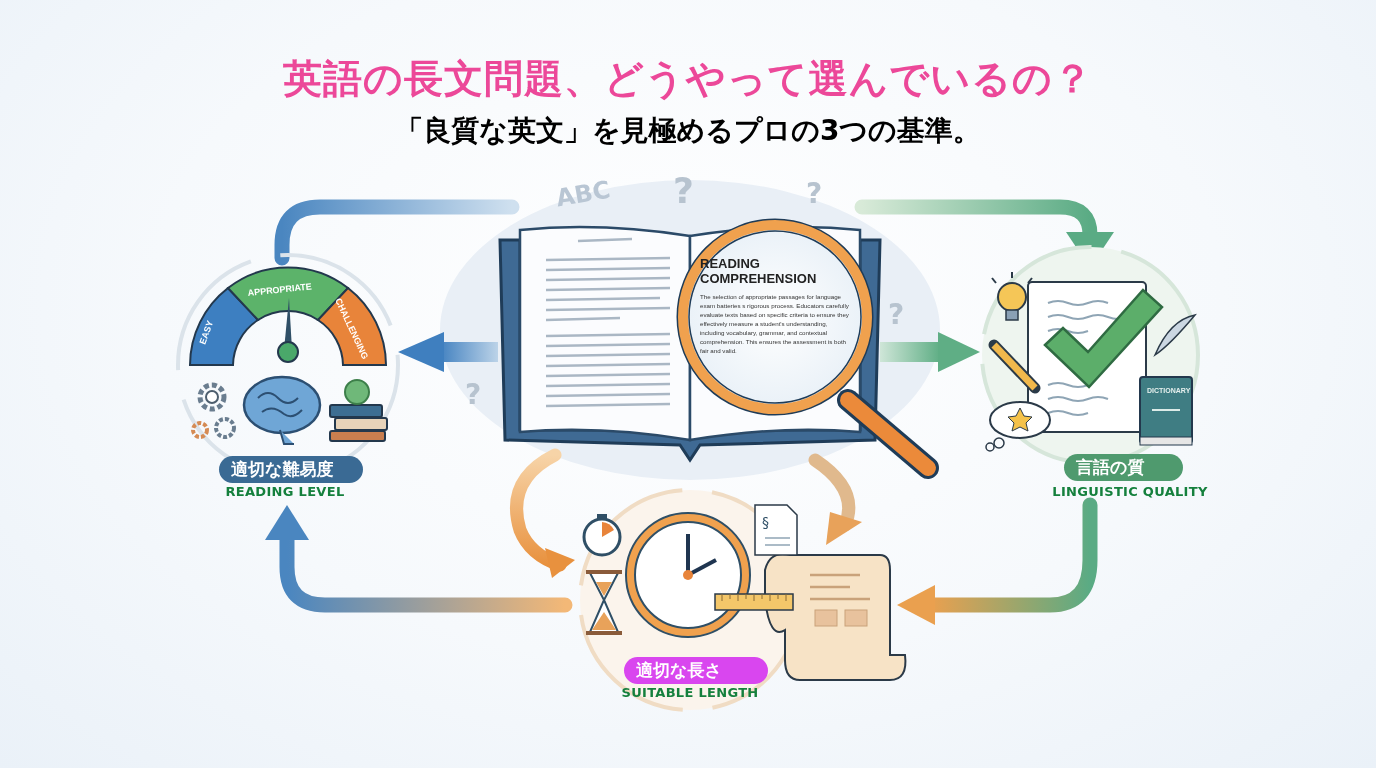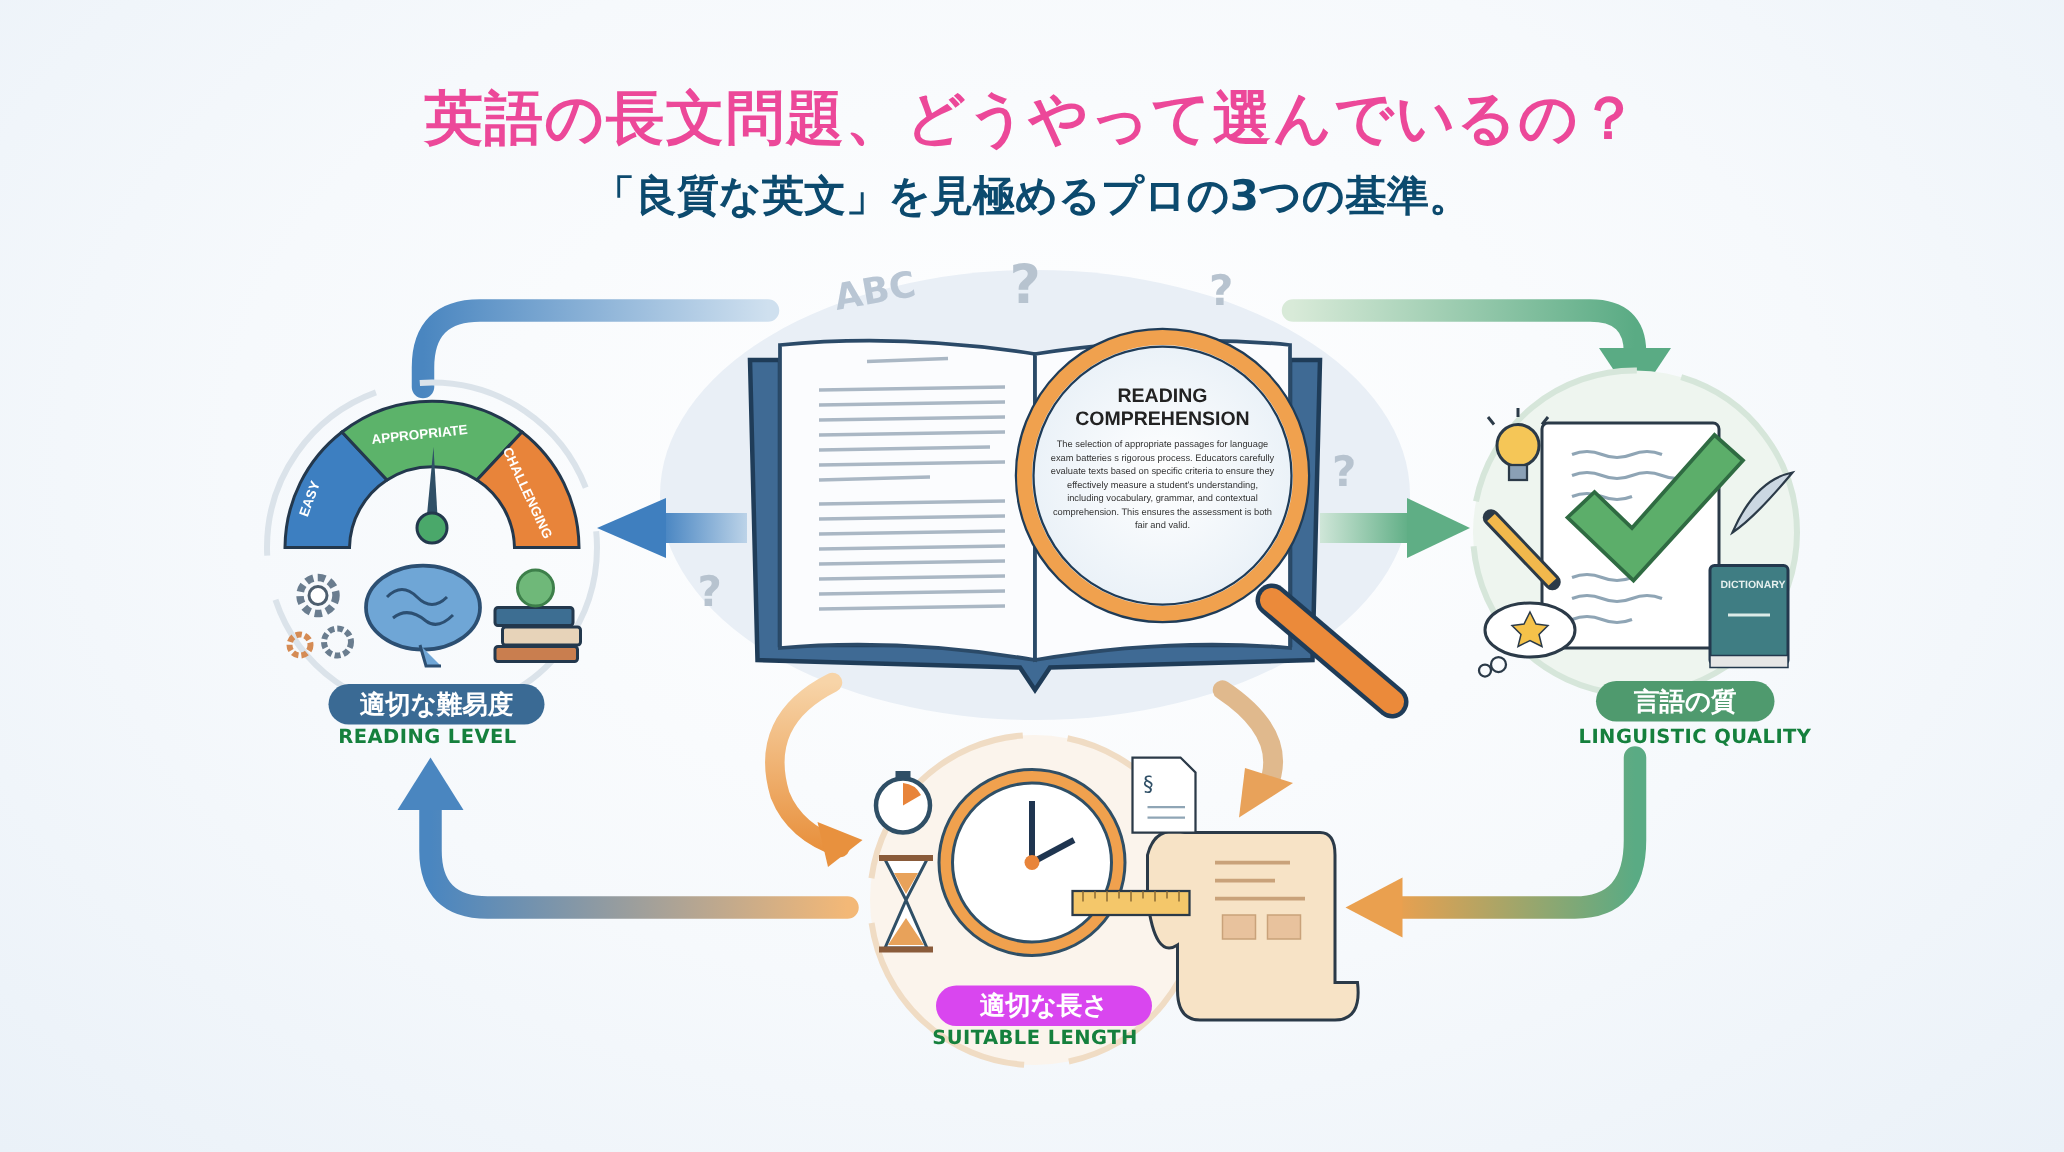--- a/index.html
+++ b/index.html
@@ -2,26 +2,26 @@
 <html><head>
 <meta charset="utf-8">
 <style>
   html,body{margin:0;padding:0;}
   body{width:1376px;height:768px;overflow:hidden;position:relative;
     background:radial-gradient(ellipse at 50% 40%,#ffffff 0%,#f6f9fc 55%,#eaf1f8 100%);
     font-family:"DejaVu Sans","Liberation Sans",sans-serif;color:#1f2a36;}
   .title{position:absolute;left:0;width:1376px;top:52px;text-align:center;
     font-size:39px;font-weight:bold;letter-spacing:1px;color:#ec4899;}
   .subtitle{position:absolute;left:0;width:1376px;top:112px;text-align:center;
-    font-size:28px;font-weight:bold;color:#0c4a6e;}
+    font-size:28px;font-weight:bold;color:#000000;}
   svg.diagram{position:absolute;left:0;top:0;}
   .badge{position:absolute;padding:2px 12px;border-radius:14px;color:#fff;font-weight:bold;font-size:17px;
-    text-align:center;}
+    text-align:left;}
   .caption{position:absolute;font-size:13px;font-weight:bold;color:#15803d;text-align:center;letter-spacing:0.3px;}
-  .lens-text{position:absolute;left:700px;top:256px;width:150px;text-align:center;}
+  .lens-text{position:absolute;left:700px;top:256px;width:150px;}
   .lens-title{font-family:"Liberation Sans",sans-serif;font-weight:bold;font-size:13px;line-height:15px;color:#222;}
   .lens-body{font-family:"Liberation Sans",sans-serif;font-size:6.2px;line-height:9px;color:#333;margin-top:6px;}
   .abc{position:absolute;left:556px;top:180px;font-size:24px;font-weight:bold;color:#b9c6d4;transform:rotate(-10deg);}
   .qmark{position:absolute;font-weight:bold;color:#b7c3cf;}
   .gauge-label{font-family:"Liberation Sans",sans-serif;font-weight:bold;font-size:9px;fill:#fff;}
   .dict-label{position:absolute;left:1147px;top:387px;font-size:7px;color:#e6f0ee;font-weight:bold;font-family:"Liberation Sans",sans-serif;}
 </style>
 </head>
 <body>
 

